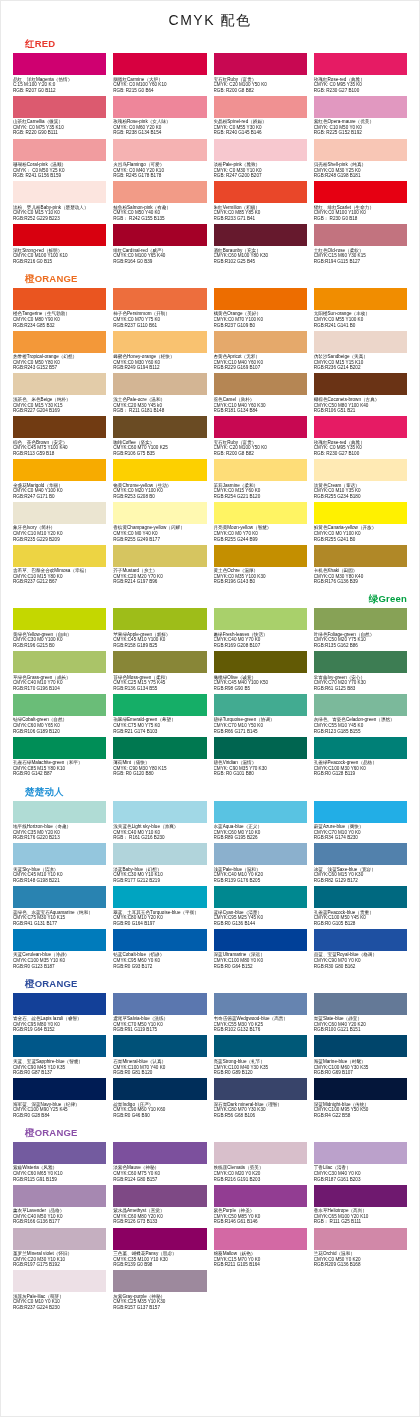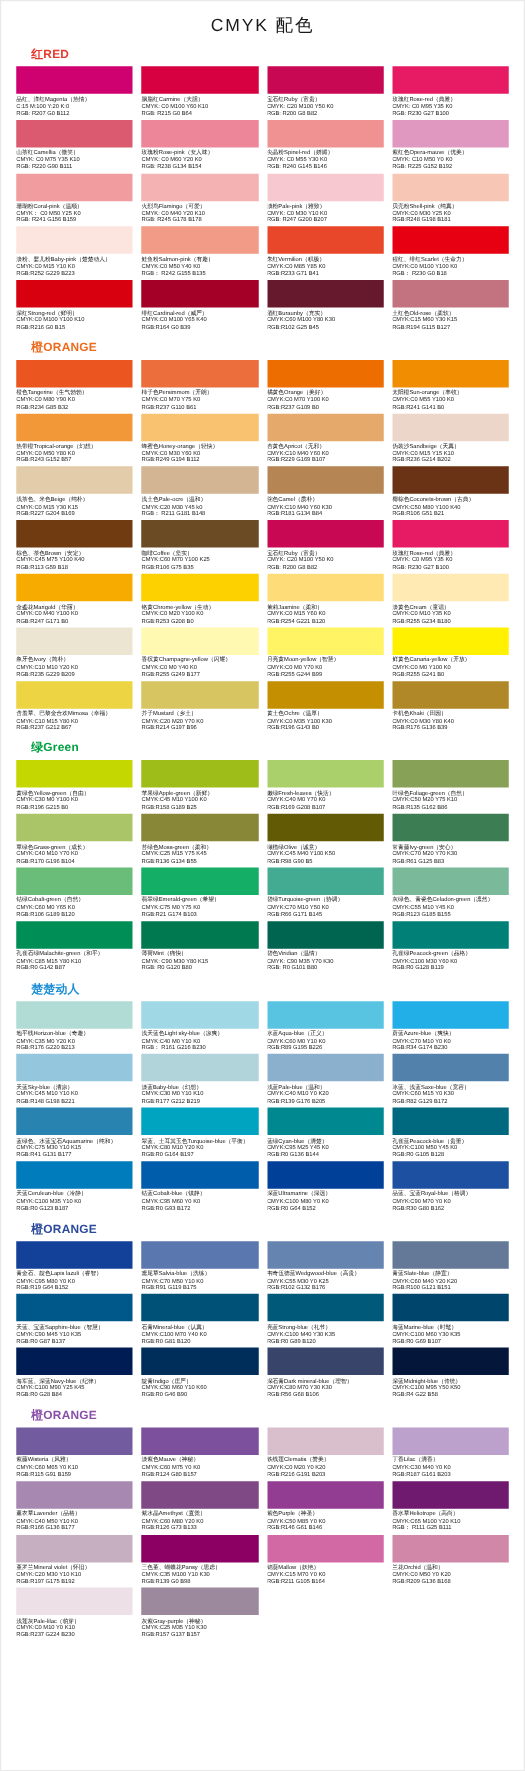--- a/index.html
+++ b/index.html
@@ -467,21 +467,21 @@
             <div class="swatch" style="background: rgb(176, 136, 39);"></div>
             <div class="meta">
               <span class="ln name">卡机色Khaki（田园）</span>
               <span class="ln">CMYK:C0 M30 Y80 K40</span>
               <span class="ln">RGB:R176 G136 B39</span>
             </div>
           </div>
         </div>
       </div>
       <div class="section">
-        <div class="section-head" style="color: rgb(0, 160, 64);">绿Green</div>
+        <div class="section-head" style="color: rgb(0, 160, 64); text-align: right;">绿Green</div>
         <div class="grid">
           <div class="cell">
             <div class="swatch" style="background: rgb(196, 215, 0);"></div>
             <div class="meta">
               <span class="ln name">黄绿色Yellow-green（自由）</span>
               <span class="ln">CMYK:C30 M0 Y100 K0</span>
               <span class="ln">RGB:R196 G215 B0</span>
             </div>
           </div>
           <div class="cell">

